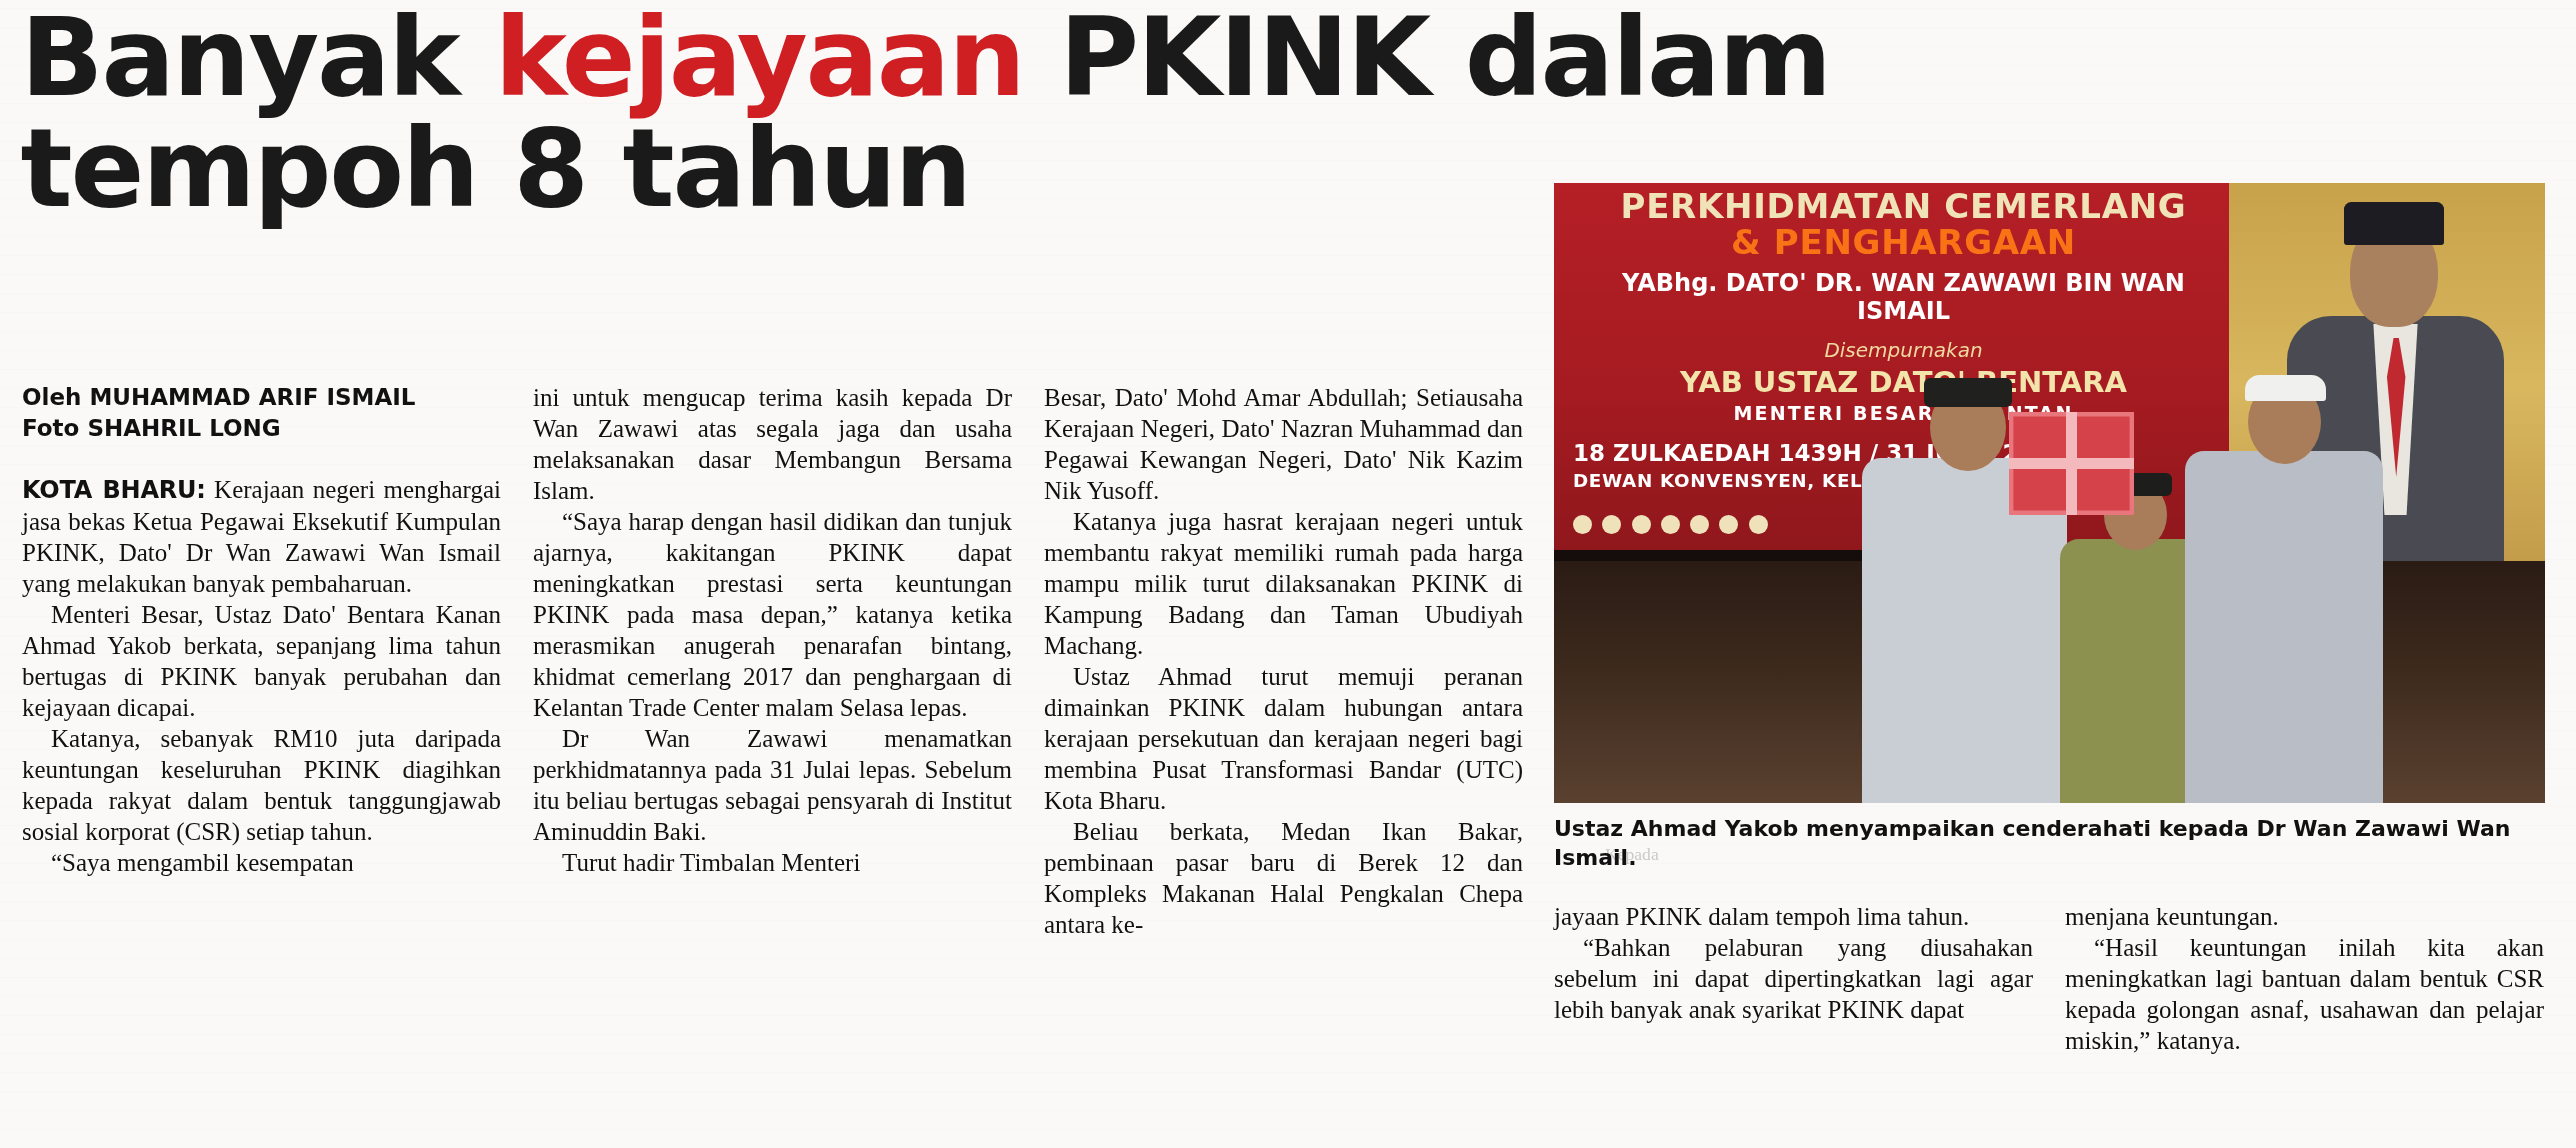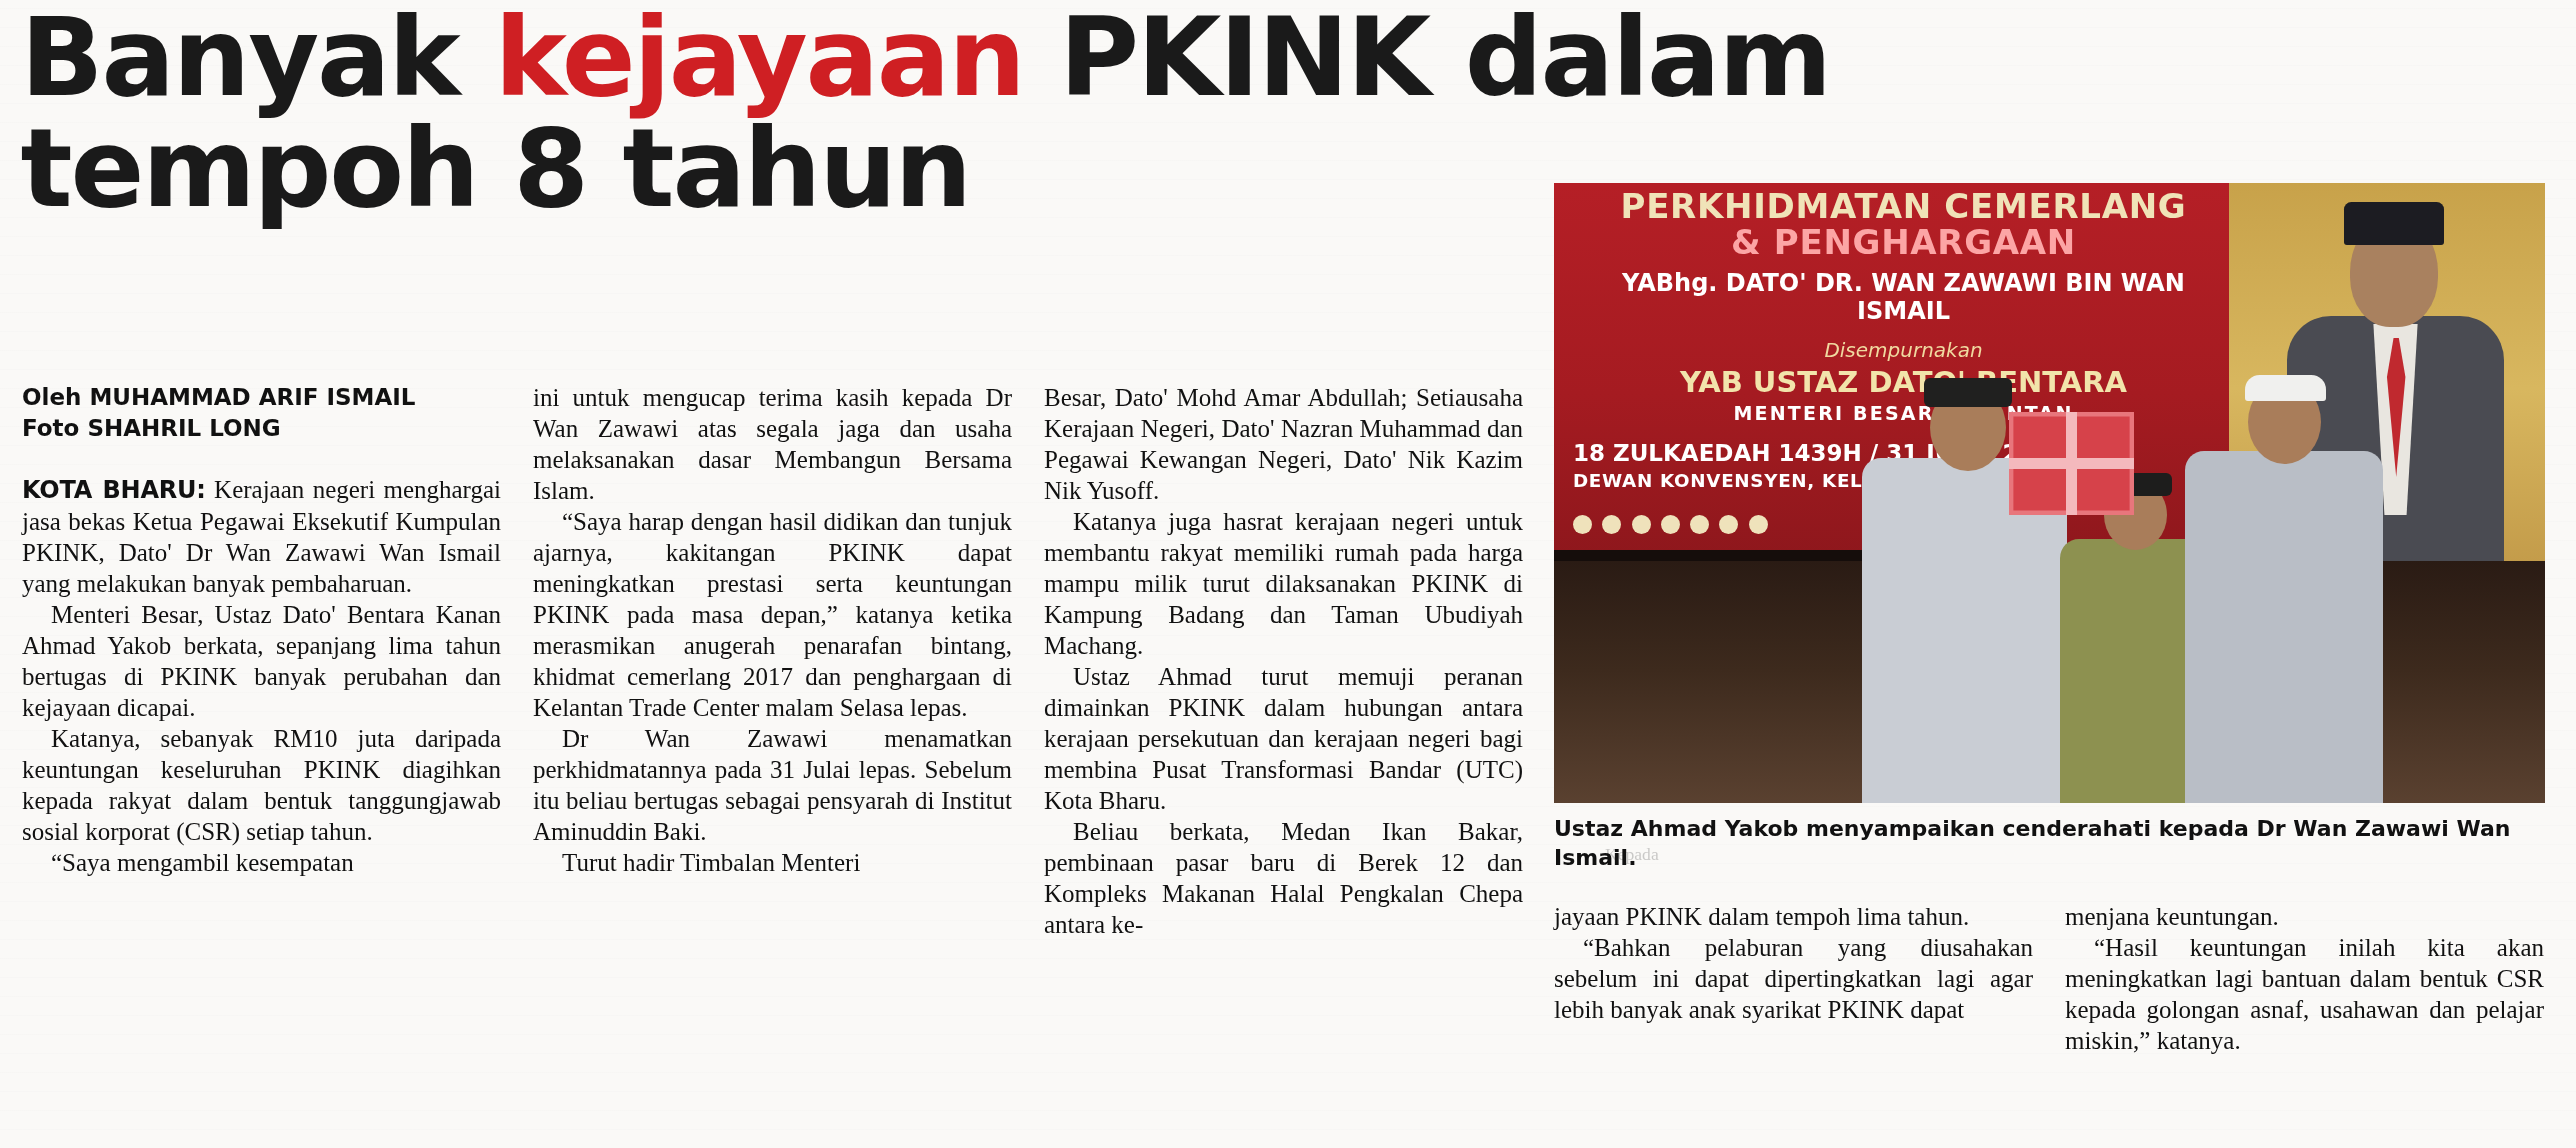--- a/index.html
+++ b/index.html
@@ -146,21 +146,21 @@
     font-family: "DejaVu Sans", sans-serif;
     color: #f3e7c4;
     text-align: center;
   }
   .bt1 {
     font-weight: bold; font-size: 34px; letter-spacing: 0.7px;
     color: #f0e3b8; line-height: 1.05;
   }
   .bt2 {
     font-weight: bold; font-size: 34px; letter-spacing: 0.7px;
-    color: #fca5a5; line-height: 1.05; margin-bottom: 7.3px;
+    color: #f97316; line-height: 1.05; margin-bottom: 7.3px;
   }
   .bt3 { font-size: 24px; color: #fff; font-weight: bold; margin-top: 8.8px; }
   .bt4 { font-size: 20px; color: #f0d9a0; font-style: italic; margin-top: 13.2px; }
   .bt5 { font-size: 29px; font-weight: bold; color: #f2e4ab; margin-top: 2.9px; }
   .bt6 { font-size: 19px; font-weight: bold; color: #fff; margin-top: 2.9px; letter-spacing: 2.2px; }
   .date-strip {
     position: absolute;
     left: 19px; top: 257px;
     width: 565px;
     font-family: "DejaVu Sans", sans-serif;

